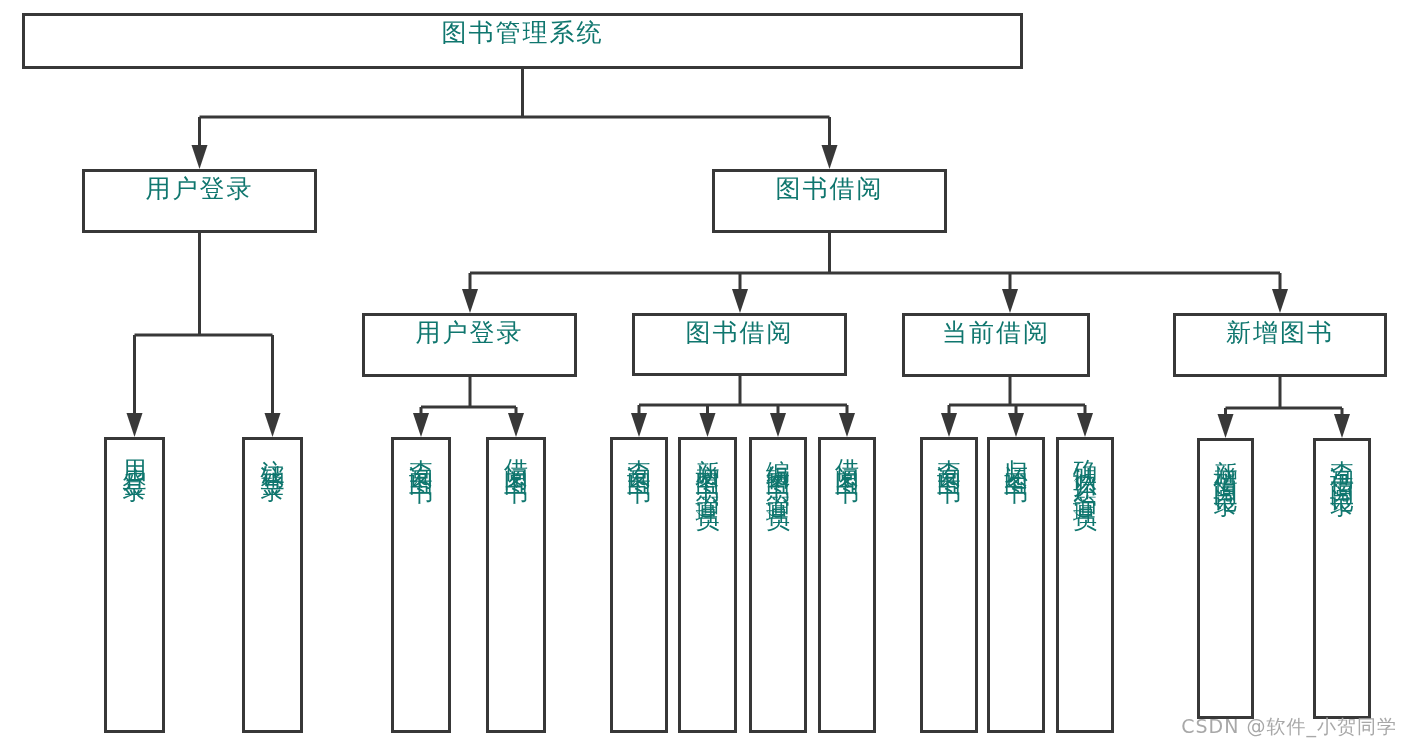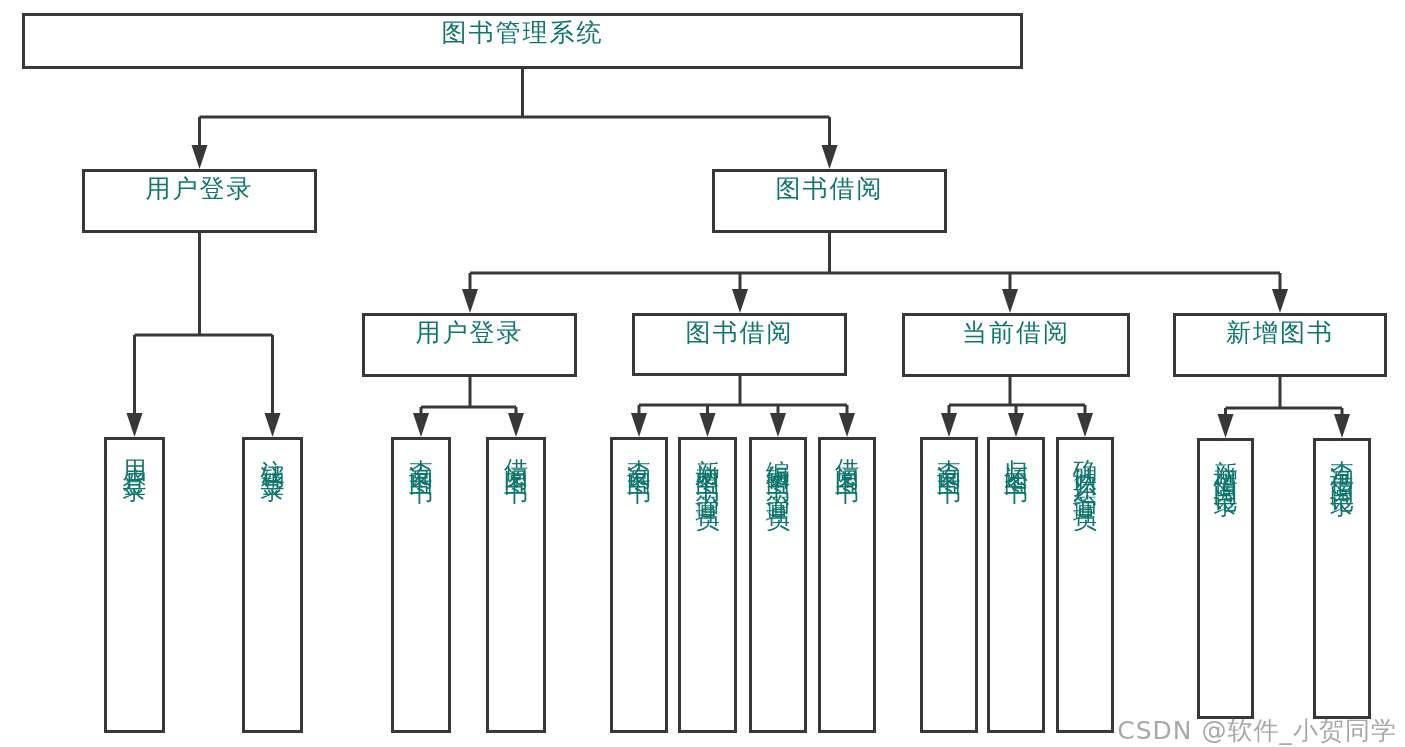--- a/index.html
+++ b/index.html
@@ -15,21 +15,21 @@
     color:#0f766e;z-index:2;
   }
   .box.h span{white-space:nowrap;font-size:25px;letter-spacing:2px;}
   .box.l1 span{font-size:25px;letter-spacing:2px;}
   .box.v span{
     writing-mode:vertical-rl;font-size:24px;letter-spacing:7px;line-height:1;
     white-space:nowrap;
   }
   .watermark{
     position:absolute;top:714px;right:8px;z-index:3;
-    font-size:25px;color:#a8a8a8;letter-spacing:1px;white-space:nowrap;
+    font-size:19px;color:#a8a8a8;letter-spacing:1px;white-space:nowrap;
   }
 </style>
 </head>
 <body>
 
 <svg id="connectors" width="1405" height="747" viewBox="0 0 1405 747">
   <g stroke="#383838" stroke-width="3" fill="none">
 
     <path d="M522.5 69 V117 M199.5 117 H829.5 M199.5 117 V150 M829.5 117 V150"></path>
 
@@ -78,21 +78,21 @@
 <div class="box h" style="left:712px;top:169px;width:235px;height:64px">
   <span>图书借阅</span>
 </div>
 
 <div class="box h" style="left:362px;top:313px;width:215px;height:64px">
   <span>用户登录</span>
 </div>
 <div class="box h" style="left:632px;top:313px;width:215px;height:63px">
   <span>图书借阅</span>
 </div>
-<div class="box h" style="left:902px;top:313px;width:228px;height:64px">
+<div class="box h" style="left:902px;top:313px;width:188px;height:64px">
   <span>当前借阅</span>
 </div>
 <div class="box h" style="left:1173px;top:313px;width:214px;height:64px">
   <span>新增图书</span>
 </div>
 
 <div class="box v" style="left:104px;top:437px;width:61px;height:296px">
   <span>用户登录</span>
 </div>
 <div class="box v" style="left:242px;top:437px;width:61px;height:296px">

